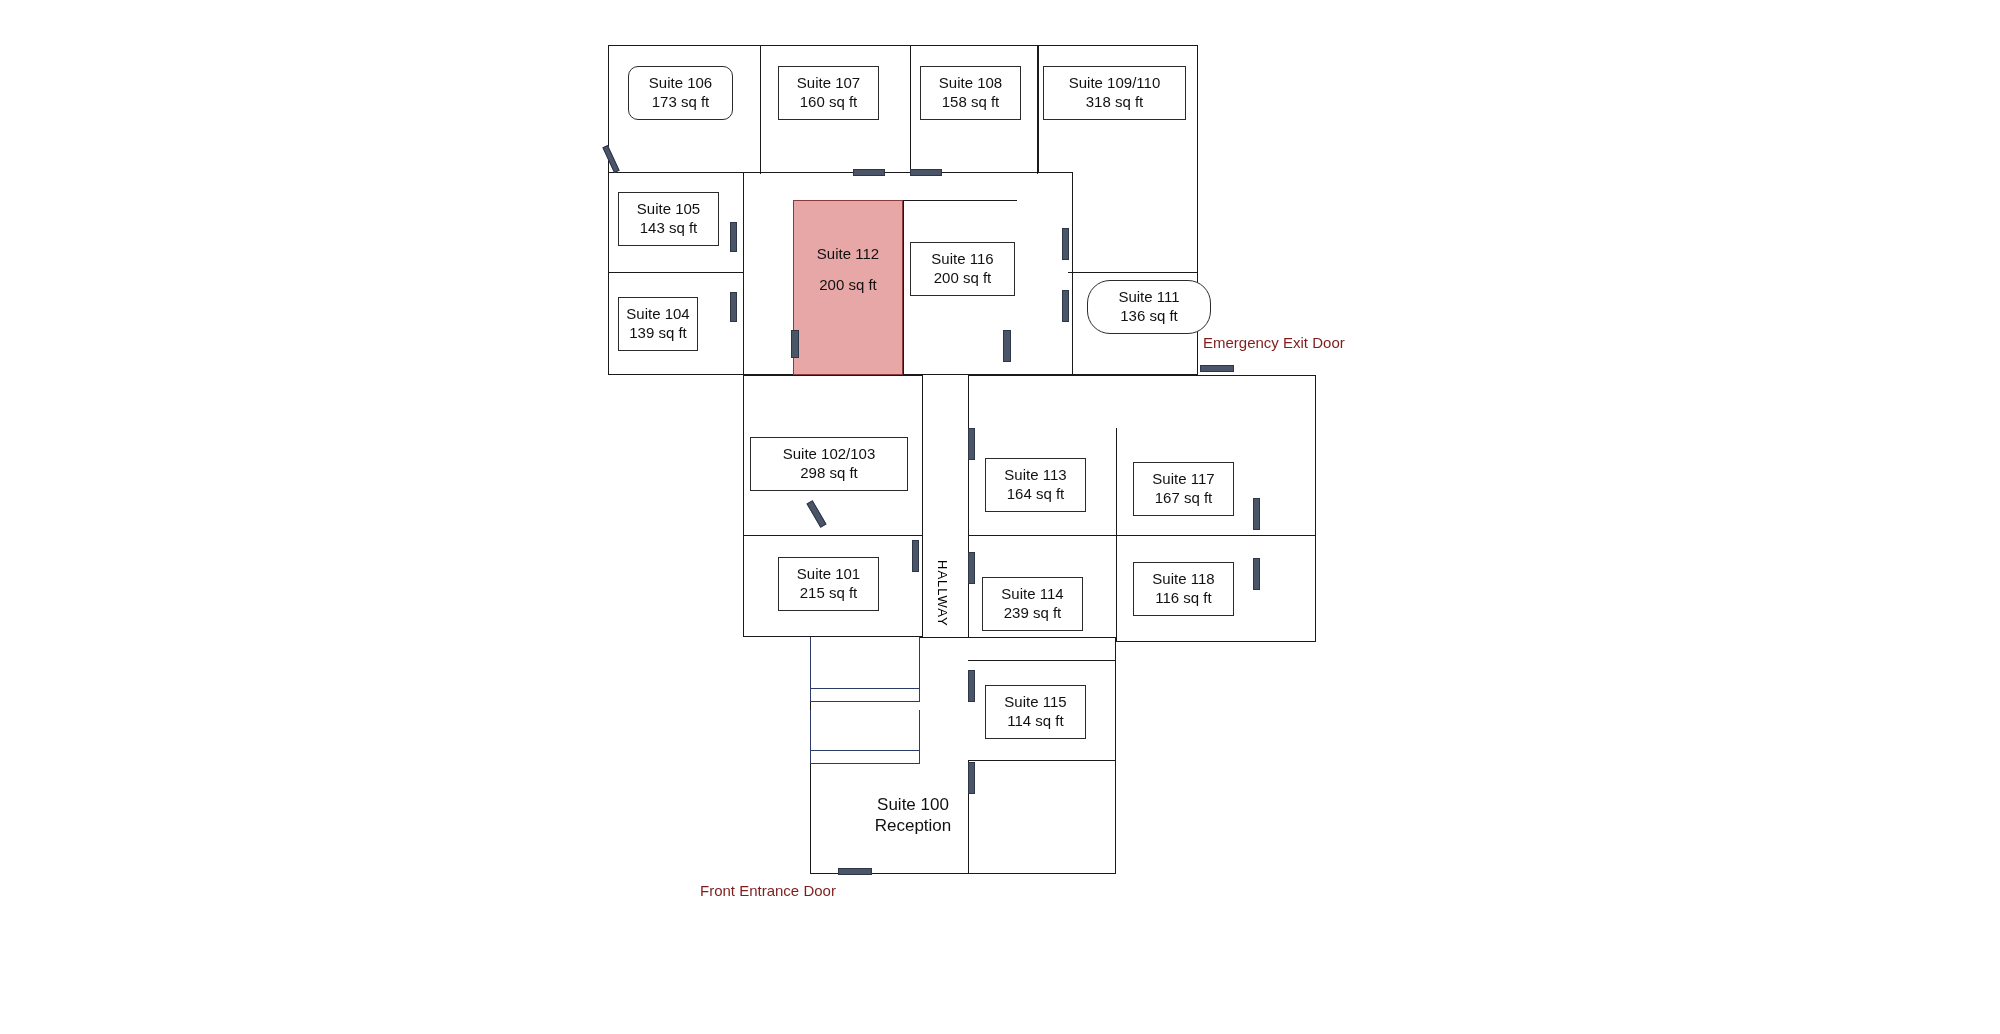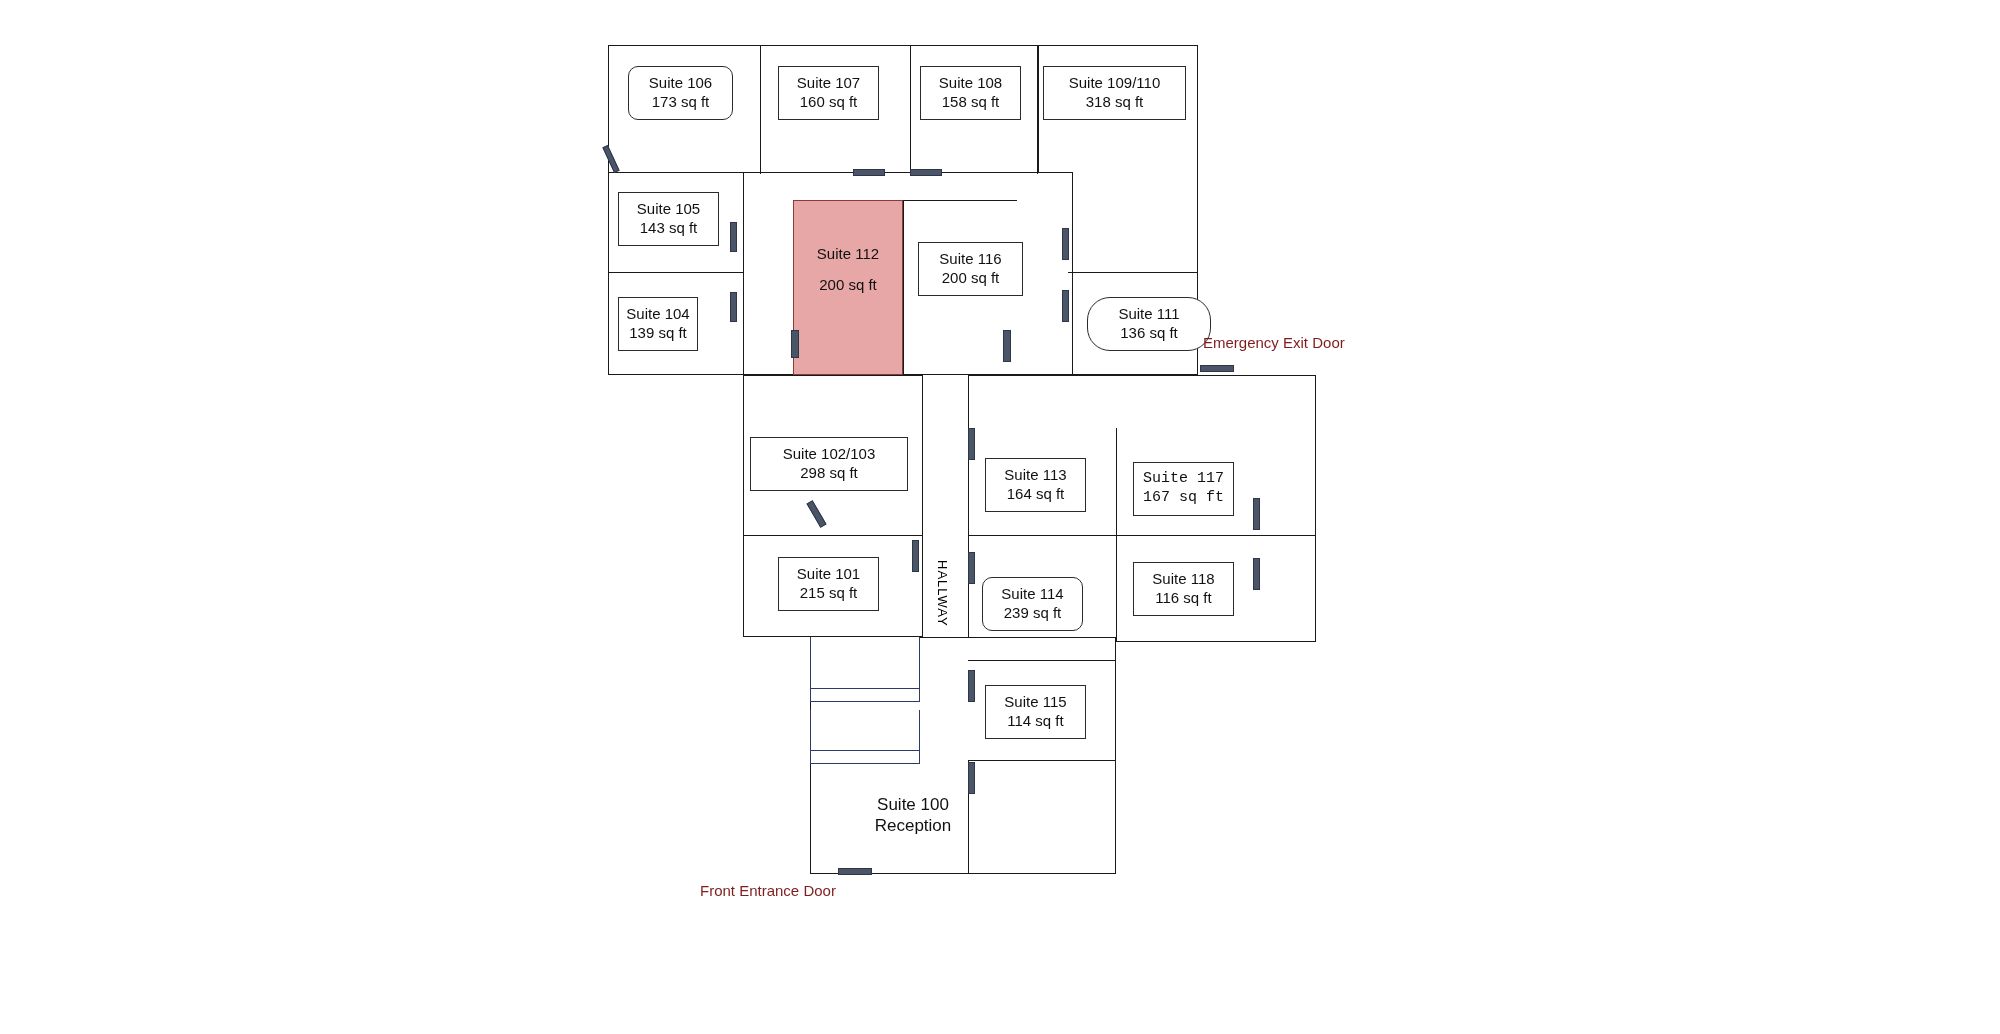--- a/index.html
+++ b/index.html
@@ -186,51 +186,51 @@
   <div class="suite-label" style="left:618px; top:297px; width:80px; height:54px;">
     <span>Suite 104</span>
     <span class="sq">139 sq ft</span>
   </div>
 
   <div class="highlight-label" style="left:798px; top:245px; width:100px; height:48px;">
     <span>Suite 112</span>
     <span>200 sq ft</span>
   </div>
 
-  <div class="suite-label" style="left:910px; top:242px; width:105px; height:54px;margin-left:8px;">
+  <div class="suite-label" style="left:910px; top:242px; width:105px; height:54px;">
     <span>Suite 116</span>
     <span class="sq">200 sq ft</span>
   </div>
 
-  <div class="suite-label" style="left:1087px; top:297px; width:124px; height:54px;border-radius:23px;">
+  <div class="suite-label" style="left:1087px; top:280px; width:124px; height:54px;border-radius:23px;">
     <span>Suite 111</span>
     <span class="sq">136 sq ft</span>
   </div>
 
   <div class="suite-label" style="left:750px; top:437px; width:158px; height:54px;">
     <span>Suite 102/103</span>
     <span class="sq">298 sq ft</span>
   </div>
 
   <div class="suite-label" style="left:778px; top:557px; width:101px; height:54px;">
     <span>Suite 101</span>
     <span class="sq">215 sq ft</span>
   </div>
 
   <div class="suite-label" style="left:985px; top:458px; width:101px; height:54px;">
     <span>Suite 113</span>
     <span class="sq">164 sq ft</span>
   </div>
 
-  <div class="suite-label" style="left:1133px; top:462px; width:101px; height:54px;font-family:Liberation Mono, monospace;">
+  <div class="suite-label" style="left:1133px; top:462px; width:101px; height:54px;">
     <span>Suite 117</span>
     <span class="sq">167 sq ft</span>
   </div>
 
-  <div class="suite-label" style="left:982px; top:577px; width:101px; height:54px;border-radius:10px;">
+  <div class="suite-label" style="left:982px; top:577px; width:101px; height:54px;">
     <span>Suite 114</span>
     <span class="sq">239 sq ft</span>
   </div>
 
   <div class="suite-label" style="left:1133px; top:562px; width:101px; height:54px;">
     <span>Suite 118</span>
     <span class="sq">116 sq ft</span>
   </div>
 
   <div class="suite-label" style="left:985px; top:685px; width:101px; height:54px;">

